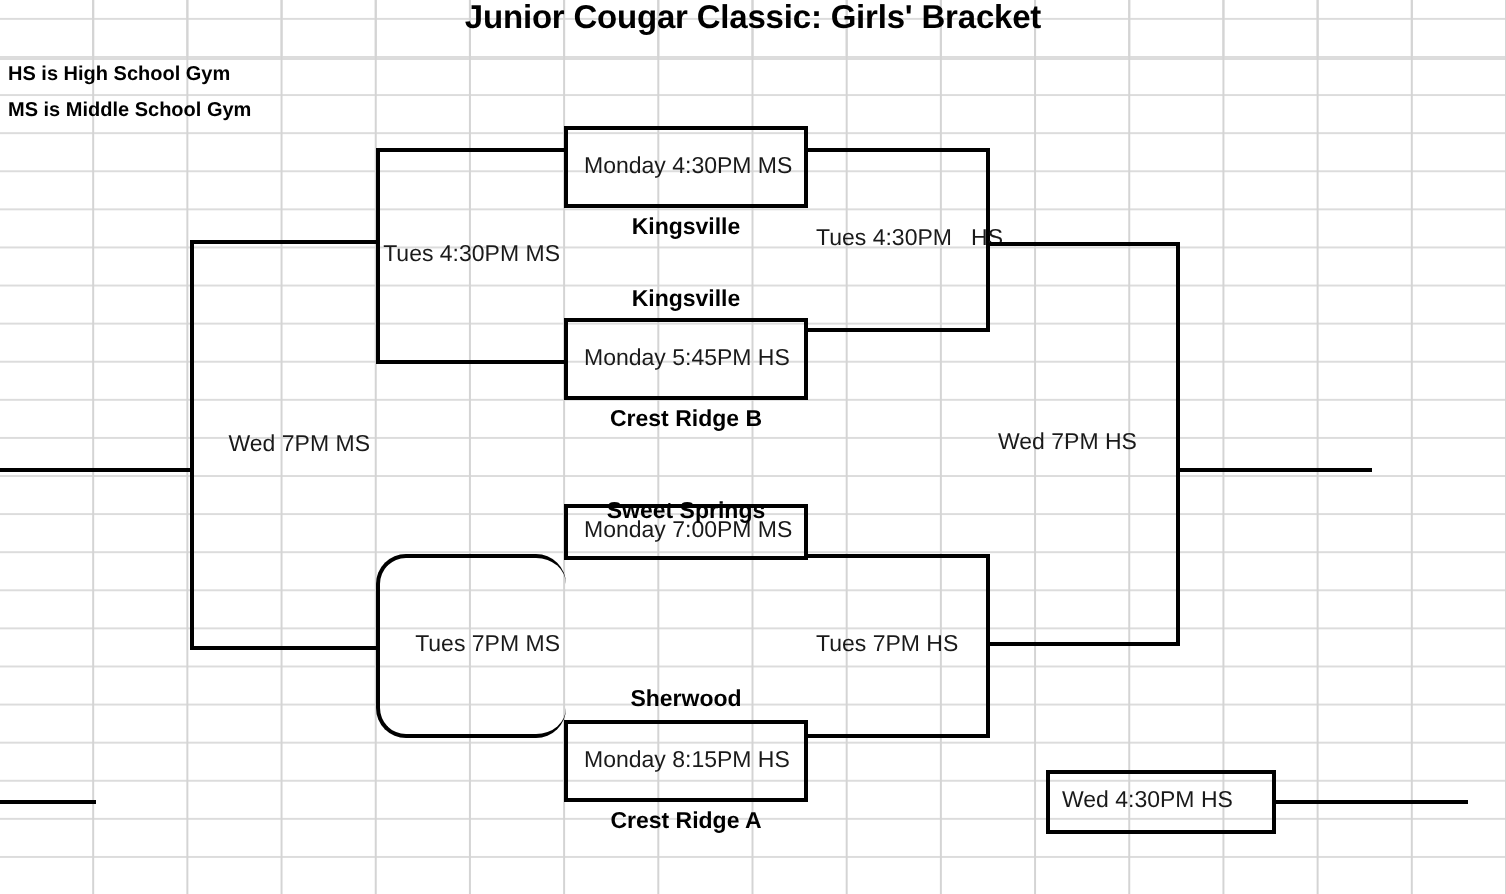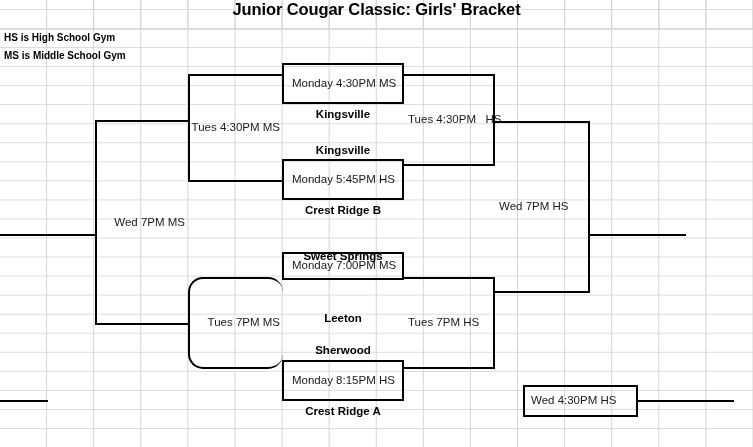--- a/index.html
+++ b/index.html
@@ -130,21 +130,20 @@
   <div id="title">Junior Cougar Classic: Girls' Bracket</div>
 
   <div class="legend" style="top:33px;">HS is High School Gym</div>
   <div class="legend" style="top:51px;">MS is Middle School Gym</div>
 
   <div class="team" style="left:282px; width:122px; top:109px;">Kingsville</div>
   <div class="team" style="left:282px; width:122px; top:145px;">Kingsville</div>
   <div class="team" style="left:282px; width:122px; top:205px;">Crest Ridge B</div>
 
   <div class="team" style="left:282px; width:122px; top:251px;">Sweet Springs</div>
-  <div class="team" style="left:282px; width:122px; top:313px;">Leeton</div>
   <div class="team" style="left:282px; width:122px; top:345px;">Sherwood</div>
   <div class="team" style="left:282px; width:122px; top:406px;">Crest Ridge A</div>
 
   <div class="bx full" style="left:282px; top:63px; width:122px; height:41px;">
     <span class="lbl" style="text-align:left; left:8px; right:auto;">Monday 4:30PM MS</span>
   </div>
 
   <div class="bx full" style="left:282px; top:159px; width:122px; height:41px;">
     <span class="lbl" style="text-align:left; left:8px; right:auto;">Monday 5:45PM HS</span>
   </div>
@@ -172,21 +171,21 @@
   <div class="bx open-left" style="left:404px; top:277px; width:91px; height:92px;">
     <span class="lbl">Tues 7PM HS</span>
   </div>
 
   <div class="bx open-right" style="left:95px; top:120px; width:93px; height:205px;">
     <span class="lbl">Wed 7PM MS</span>
   </div>
 
   <div class="ln-h" style="left:0px; top:234px; width:96px;"></div>
 
-  <div class="bx open-left" style="left:495px; top:121px; width:95px; height:172px;">
+  <div class="bx open-left" style="left:495px; top:121px; width:95px; height:202px;">
     <span class="lbl">Wed 7PM HS</span>
   </div>
   <div class="ln-h" style="left:588px; top:234px; width:98px;"></div>
 
   <div class="ln-h" style="left:0px; top:400px; width:48px;"></div>
 
   <div class="bx full" style="left:523px; top:385px; width:115px; height:32px;">
     <span class="lbl" style="text-align:left; left:6px; right:auto;">Wed 4:30PM HS</span>
   </div>
   <div class="ln-h" style="left:636px; top:400px; width:98px;"></div>

